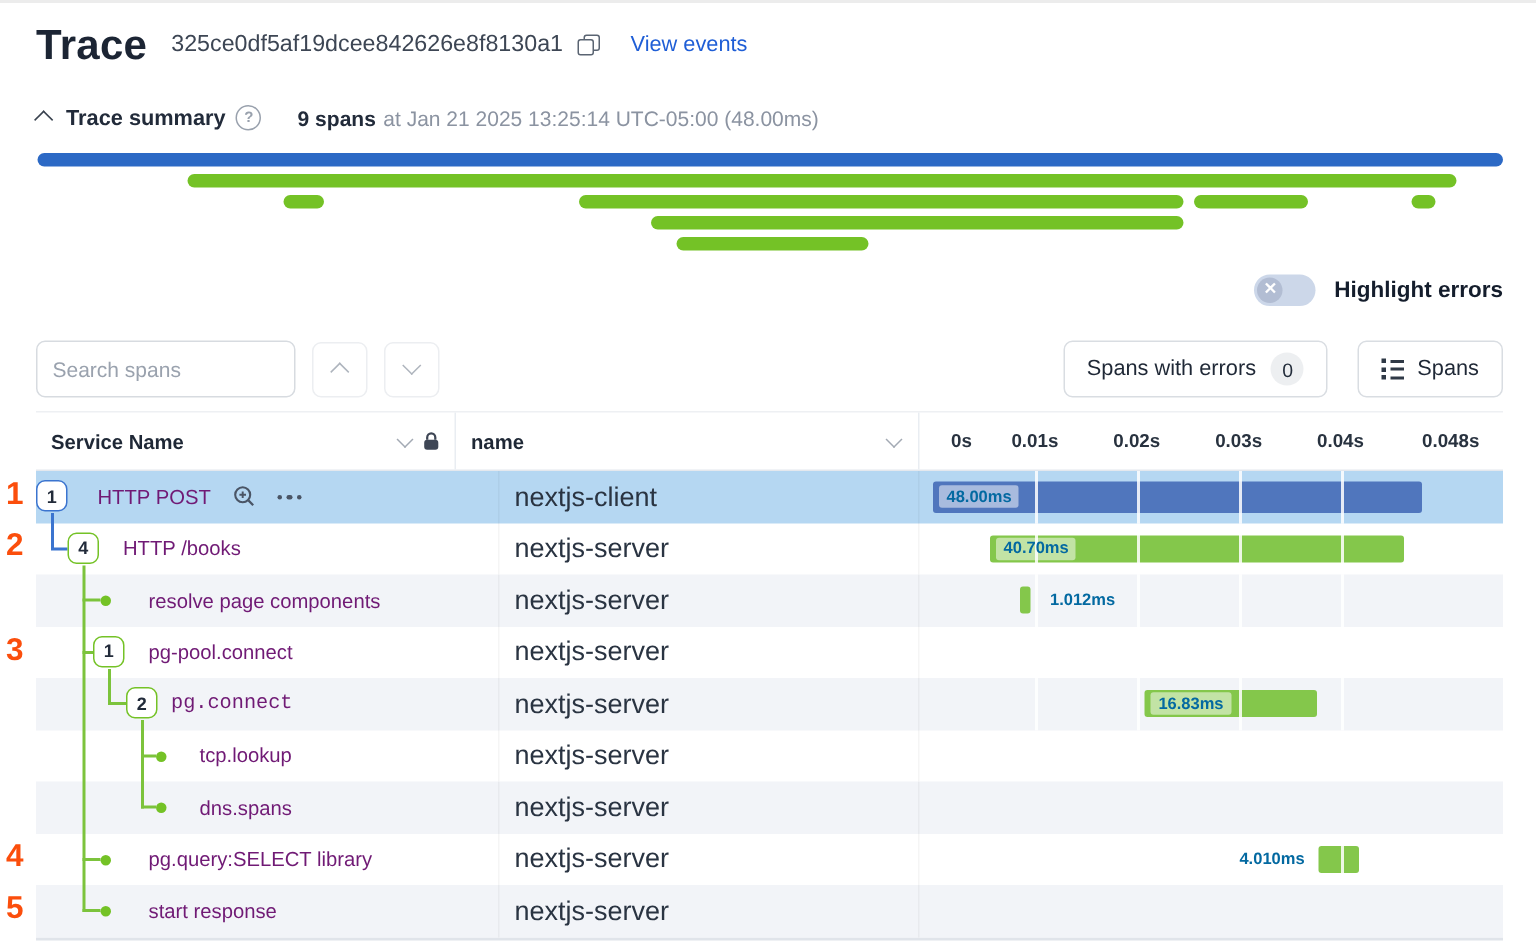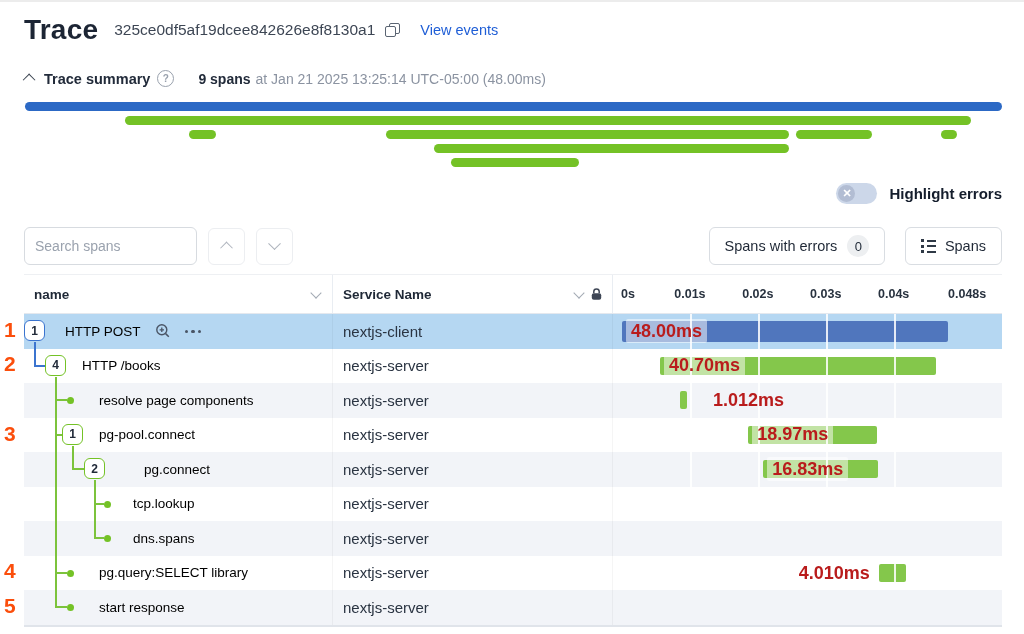--- a/index.html
+++ b/index.html
@@ -61,33 +61,33 @@
   .th.service .hchev{margin-right:8px;}
   .th.timeline{position:relative;width:389px;}
   .tick{position:absolute;top:50%;transform:translateY(-50%);font-size:12.5px;font-weight:700;color:#28323f;white-space:nowrap;}
   .tick.center{transform:translate(-50%,-50%);}
   .tbody{position:relative;}
   .row{display:flex;height:34.5px;position:relative;}
   .row.stripe{background:#f2f4f8;}
   .row.selected{background:#b5d7f2;}
   .cell{box-sizing:border-box;position:relative;}
   .cell.name{width:309px;border-right:1px solid rgba(0,0,0,0.04);display:flex;align-items:center;}
-  .cell.service{width:280px;border-right:1px solid rgba(0,0,0,0.04);display:flex;align-items:center;padding-left:10px;font-size:15px;color:#2a3442;}
+  .cell.service{width:280px;border-right:1px solid rgba(0,0,0,0.04);display:flex;align-items:center;padding-left:10px;font-size:18px;color:#2a3442;}
   .cell.timeline{width:389px;}
   .badge{position:absolute;top:6px;width:19px;height:19px;background:#fff;border-radius:6px;display:flex;align-items:center;justify-content:center;font-size:12px;font-weight:600;color:#222b3a;z-index:6;cursor:pointer;}
   .badge.blue{border:1.6px solid #3b74cf;}
   .badge.green{border:1.6px solid #74c226;}
   .dotm{position:absolute;top:14px;width:7px;height:7px;border-radius:50%;background:#74c226;z-index:6;}
-  .nm{font-size:13.5px;color:#000000;white-space:nowrap;z-index:6;}
+  .nm{font-size:13.5px;color:#701a75;white-space:nowrap;z-index:6;}
   .rowicons{display:flex;align-items:center;margin-left:14px;gap:14px;z-index:6;}
   .dots3{display:flex;gap:3px;cursor:pointer;}
   .dots3 i{width:3.5px;height:3.5px;border-radius:50%;background:#4a5566;display:block;}
   .gridline{position:absolute;top:0;bottom:0;width:2px;background:rgba(255,255,255,0.85);z-index:3;}
   .bar{position:absolute;z-index:2;border-radius:2px;}
-  .barlabel{position:absolute;top:50%;transform:translateY(-50%);font-size:18px;font-weight:600;color:#b91c1c;white-space:nowrap;z-index:4;}
+  .barlabel{position:absolute;top:50%;transform:translateY(-50%);font-size:11px;font-weight:600;color:#0369a1;white-space:nowrap;z-index:4;}
   .barlabel.chip{background:rgba(255,255,255,0.5);padding:1.5px 5px;border-radius:2px;}
   .connectors{position:absolute;left:0;top:0;width:309px;height:100%;z-index:5;pointer-events:none;}
   .cline{position:absolute;}
 
   
   .ann{position:absolute;left:4px;font-size:21px;font-weight:800;color:#fb4e0c;z-index:10;}
 </style>
 </head>
 <body>
 
@@ -173,34 +173,34 @@
             <b></b>
             <s></s>
           </i>
         </span>
       <span>Spans</span>
     </button>
   </div>
 
   <div class="table">
     <div class="thead">
-      <div class="th name">
-        <span>name</span>
-        <span class="hchev"></span>
-      </div>
       <div class="th service">
         <span>Service Name</span>
         <span class="hchev"></span>
         <svg width="11" height="13" viewBox="0 0 11 13" style="margin-right:10px">
           <path d="M2.8 5.2V3.6a2.7 2.7 0 0 1 5.4 0v1.6" stroke="#3e4655" stroke-width="1.5" fill="none"></path>
           <rect x="0.8" y="5.2" width="9.4" height="6.6" rx="2" fill="#3e4655"></rect>
         </svg>
       </div>
+      <div class="th name">
+        <span>name</span>
+        <span class="hchev"></span>
+      </div>
       <div class="th timeline" id="ticks">
-          <span class="tick" style="left: 8px;">0s</span>
+          <span class="tick" style="left: 21px;">0s</span>
           <span class="tick center" style="left: 76.9167px;">0.01s</span>
           <span class="tick center" style="left: 144.833px;">0.02s</span>
           <span class="tick center" style="left: 212.75px;">0.03s</span>
           <span class="tick center" style="left: 280.667px;">0.04s</span>
           <span class="tick" style="left: 335px;">0.048s</span>
         </div>
     </div>
     <div class="tbody" id="tbody">
       <div class="connectors" id="connectors">
           <div class="cline" style="left: 10px; top: 28px; width: 2px; height: 23.75px; background: rgb(59, 116, 207);"></div>
@@ -263,42 +263,34 @@
             <span class="dotm" style="left: 43px;"></span>
             <span class="nm" style="margin-left: 75px;">resolve page components</span>
           </div>
           <div class="cell service">nextjs-server</div>
           <div class="cell timeline">
             <div class="bar" style="left: 66.7292px; width: 6.87317px; height: 18px; top: 8px; background: rgb(132, 199, 75);"></div>
             <div class="gridline" style="left: 76.9167px;"></div>
             <div class="gridline" style="left: 144.833px;"></div>
             <div class="gridline" style="left: 212.75px;"></div>
             <div class="gridline" style="left: 280.667px;"></div>
-            <span class="barlabel" style="left: 100px;">1.012ms</span>
+            <span class="barlabel" style="left: 87px;">1.012ms</span>
           </div>
         </div>
         <div class="row">
           <div class="cell name">
             <span class="badge green" style="left: 38px;">1</span>
             <span class="nm" style="margin-left: 75px;">pg-pool.connect</span>
           </div>
           <div class="cell service">nextjs-server</div>
-          <div class="cell timeline">
-            <div class="bar" style="left: 135.325px; width: 128.838px; height: 18px; top: 8px; background: rgb(132, 199, 75);"></div>
-            <div class="gridline" style="left: 76.9167px;"></div>
-            <div class="gridline" style="left: 144.833px;"></div>
-            <div class="gridline" style="left: 212.75px;"></div>
-            <div class="gridline" style="left: 280.667px;"></div>
-            <span class="barlabel chip" style="left: 139.325px;">18.97ms</span>
-          </div>
         </div>
         <div class="row stripe">
           <div class="cell name">
             <span class="badge green" style="left: 60px;">2</span>
-            <span class="nm" style="margin-left: 120px;">pg.connect</span>
+            <span class="nm" style="margin-left: 90px; font-family: Liberation Mono, monospace;">pg.connect</span>
           </div>
           <div class="cell service">nextjs-server</div>
           <div class="cell timeline">
             <div class="bar" style="left: 150.267px; width: 114.304px; height: 18px; top: 8px; background: rgb(132, 199, 75);"></div>
             <div class="gridline" style="left: 76.9167px;"></div>
             <div class="gridline" style="left: 144.833px;"></div>
             <div class="gridline" style="left: 212.75px;"></div>
             <div class="gridline" style="left: 280.667px;"></div>
             <span class="barlabel chip" style="left: 154.267px;">16.83ms</span>
           </div>

